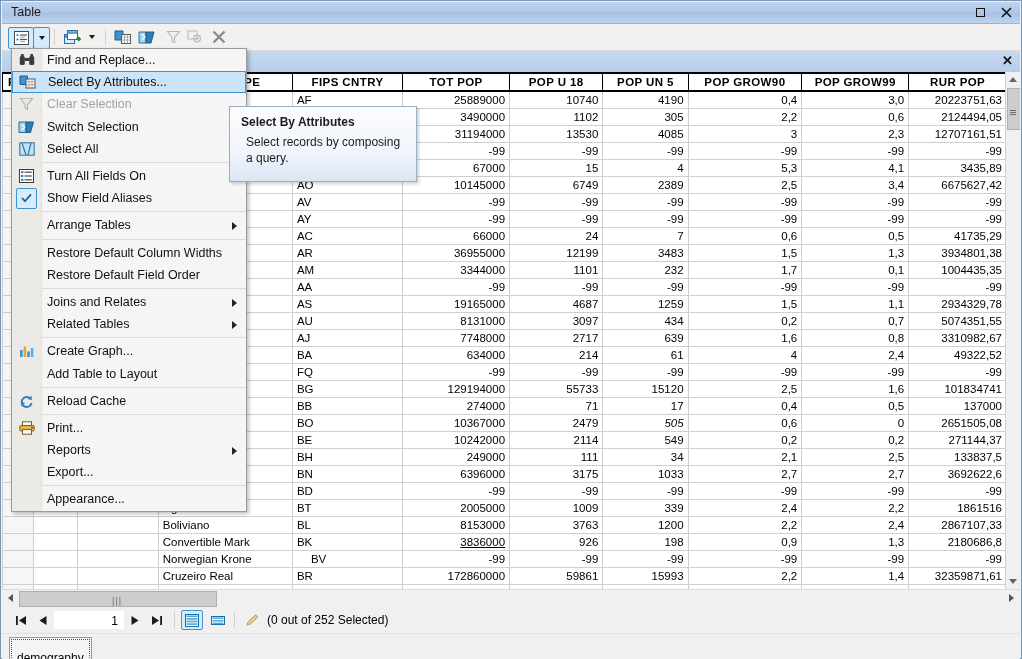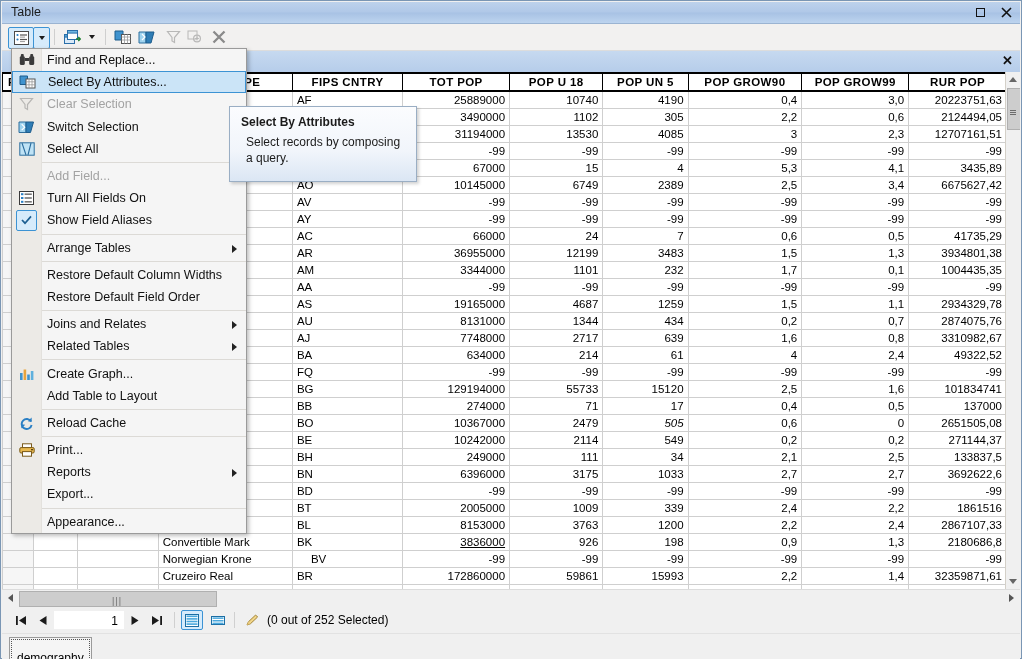--- a/index.html
+++ b/index.html
@@ -402,25 +402,25 @@
             <td class="num" style="width: 85px;">1,1</td>
             <td class="num" style="width: 77px;">2934329,78</td>
           </tr>
           <tr>
             <td class="num" style="width: 18px; background: rgb(246, 246, 246);"></td>
             <td style="width: 30px;"></td>
             <td style="width: 62px;"></td>
             <td style="width: 109px;">Schilling</td>
             <td style="width: 88px;">AU</td>
             <td class="num" style="width: 85px;">8131000</td>
-            <td class="num" style="width: 73px;">1344</td>
+            <td class="num" style="width: 73px;">3097</td>
             <td class="num" style="width: 66px;">434</td>
             <td class="num" style="width: 91px;">0,2</td>
             <td class="num" style="width: 85px;">0,7</td>
-            <td class="num" style="width: 77px;">2874075,76</td>
+            <td class="num" style="width: 77px;">5074351,55</td>
           </tr>
           <tr>
             <td class="num" style="width: 18px; background: rgb(246, 246, 246);"></td>
             <td style="width: 30px;"></td>
             <td style="width: 62px;"></td>
             <td style="width: 109px;">Manat</td>
             <td style="width: 88px;">AJ</td>
             <td class="num" style="width: 85px;">7748000</td>
             <td class="num" style="width: 73px;">2717</td>
             <td class="num" style="width: 66px;">639</td>
@@ -758,24 +758,20 @@
         <div class="mi">
           <span class="ic">
             <svg width="16" height="14" viewBox="0 0 16 14">
               <rect x="0.8" y="0.8" width="14.4" height="12.4" fill="#bfe3f6" stroke="#2d6e9e"></rect>
               <path d="M3 1 L7 13 M12 1 L9 13" stroke="#2d6e9e" stroke-width="1.1" fill="none"></path>
             </svg>
           </span>
           <span class="lb">Select All</span>
         </div>
         <div class="msep"></div>
-        <div class="mi dis">
-          <span class="ic"></span>
-          <span class="lb">Add Field...</span>
-        </div>
         <div class="mi">
           <span class="ic">
             <svg width="15" height="14" viewBox="0 0 15 14">
               <rect x="0.5" y="0.5" width="14" height="13" fill="#fff" stroke="#3a3a3a"></rect>
               <rect x="2" y="2.2" width="2.4" height="2" fill="#2a7fc4"></rect>
               <rect x="2" y="6" width="2.4" height="2" fill="#2a7fc4"></rect>
               <rect x="2" y="9.8" width="2.4" height="2" fill="#2a7fc4"></rect>
               <rect x="5.6" y="2.4" width="7.2" height="1.6" fill="#777"></rect>
               <rect x="5.6" y="6.2" width="7.2" height="1.6" fill="#777"></rect>
               <rect x="5.6" y="10" width="7.2" height="1.6" fill="#777"></rect>

